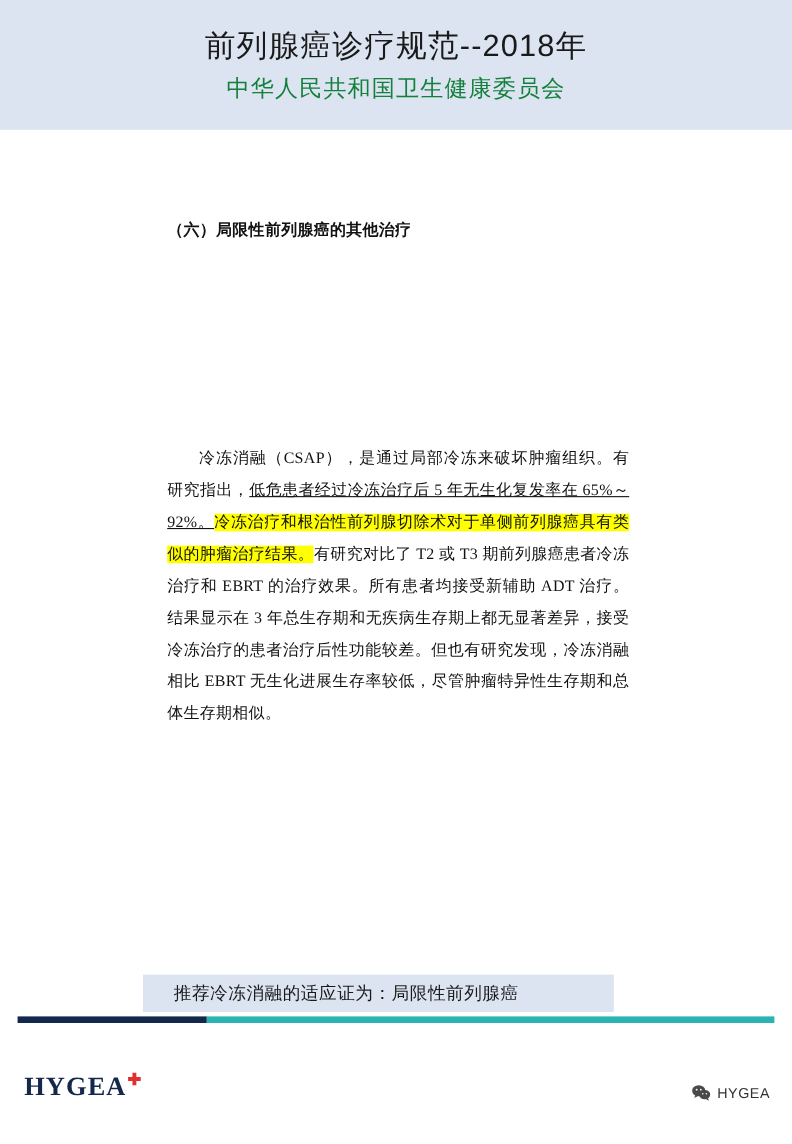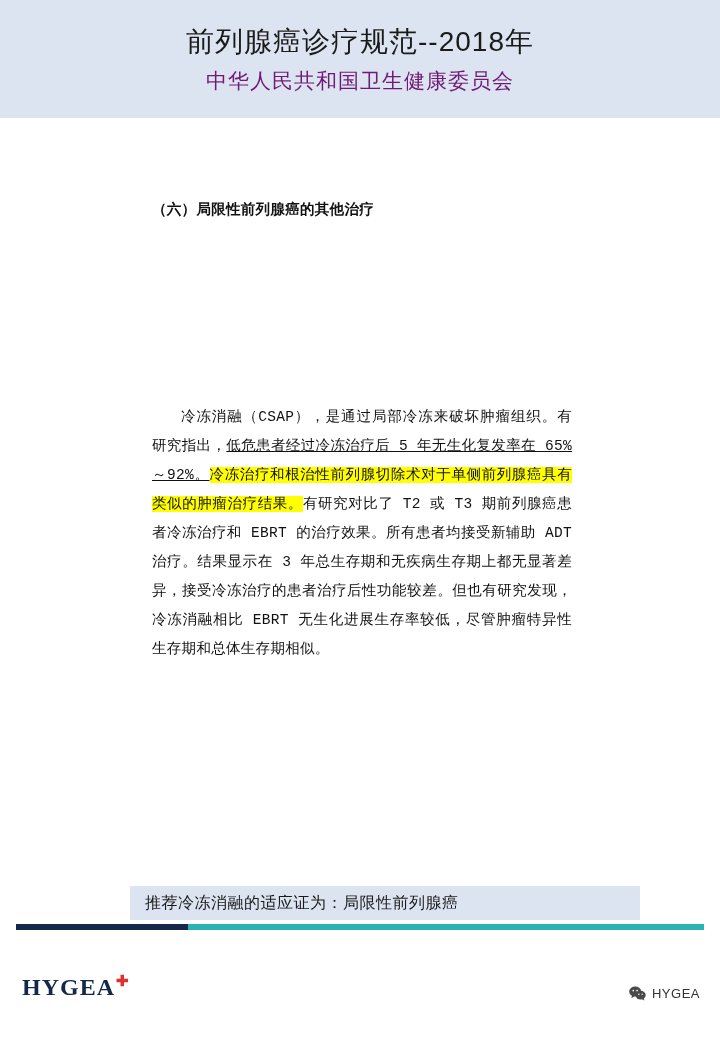--- a/index.html
+++ b/index.html
@@ -37,36 +37,36 @@
     font-family: "Liberation Sans", sans-serif;
     font-size: 28px;
     color: #1a1a1a;
     letter-spacing: 1px;
     line-height: 1.25;
     text-align: center;
   }
   .header-subtitle {
     font-family: "Liberation Sans", sans-serif;
     font-size: 21px;
-    color: #701a75;
+    color: #15803d;
     letter-spacing: 1px;
     line-height: 1.3;
     margin-top: 8px;
     text-align: center;
   }
   
   .doc-body {
     position: absolute;
     left: 0;
     top: 118px;
     width: 720px;
   }
   .para-block {
     position: absolute;
-    font-family: Liberation Mono, monospace;
+    font-family: Liberation Serif, serif;
     font-size: 14.5px;
     color: #111111;
     line-height: 2.0;
     text-align: justify;
     letter-spacing: 0.3px;
   }
   .p1 {
     left: 152px;
     top: 78px;
     width: 420px;
@@ -93,26 +93,26 @@
     background: #ffff00;
   }
   .ul {
     text-decoration: underline;
   }
   
   .callout {
     position: absolute;
     left: 130px;
     top: 768px;
-    width: 510px;
+    width: 428px;
     height: 34px;
     background: #dbe4f0;
     display: flex;
     align-items: center;
-    padding-left: 15px;
+    padding-left: 28px;
     box-sizing: border-box;
     font-family: "Liberation Sans", sans-serif;
     font-size: 16px;
     color: #1a1a1a;
     letter-spacing: 0.5px;
   }
   
   .footer-bar-dark {
     position: absolute;
     left: 16px;

